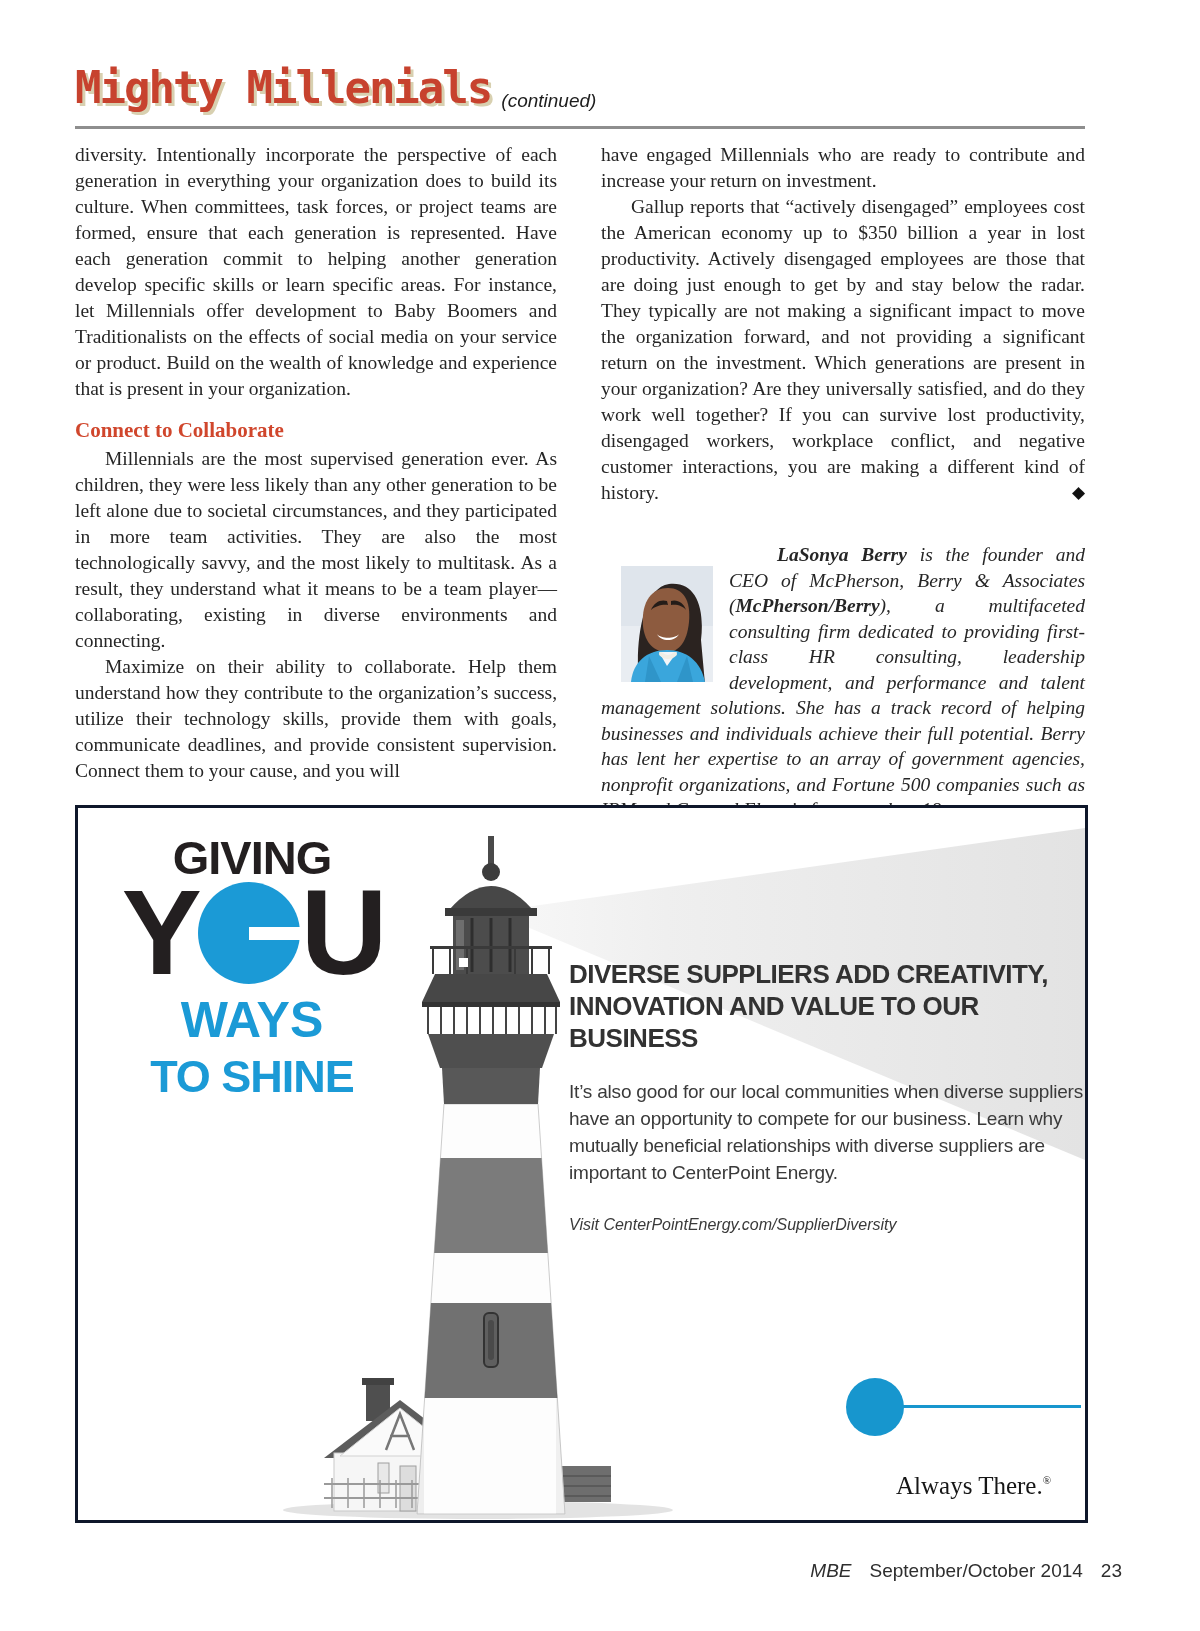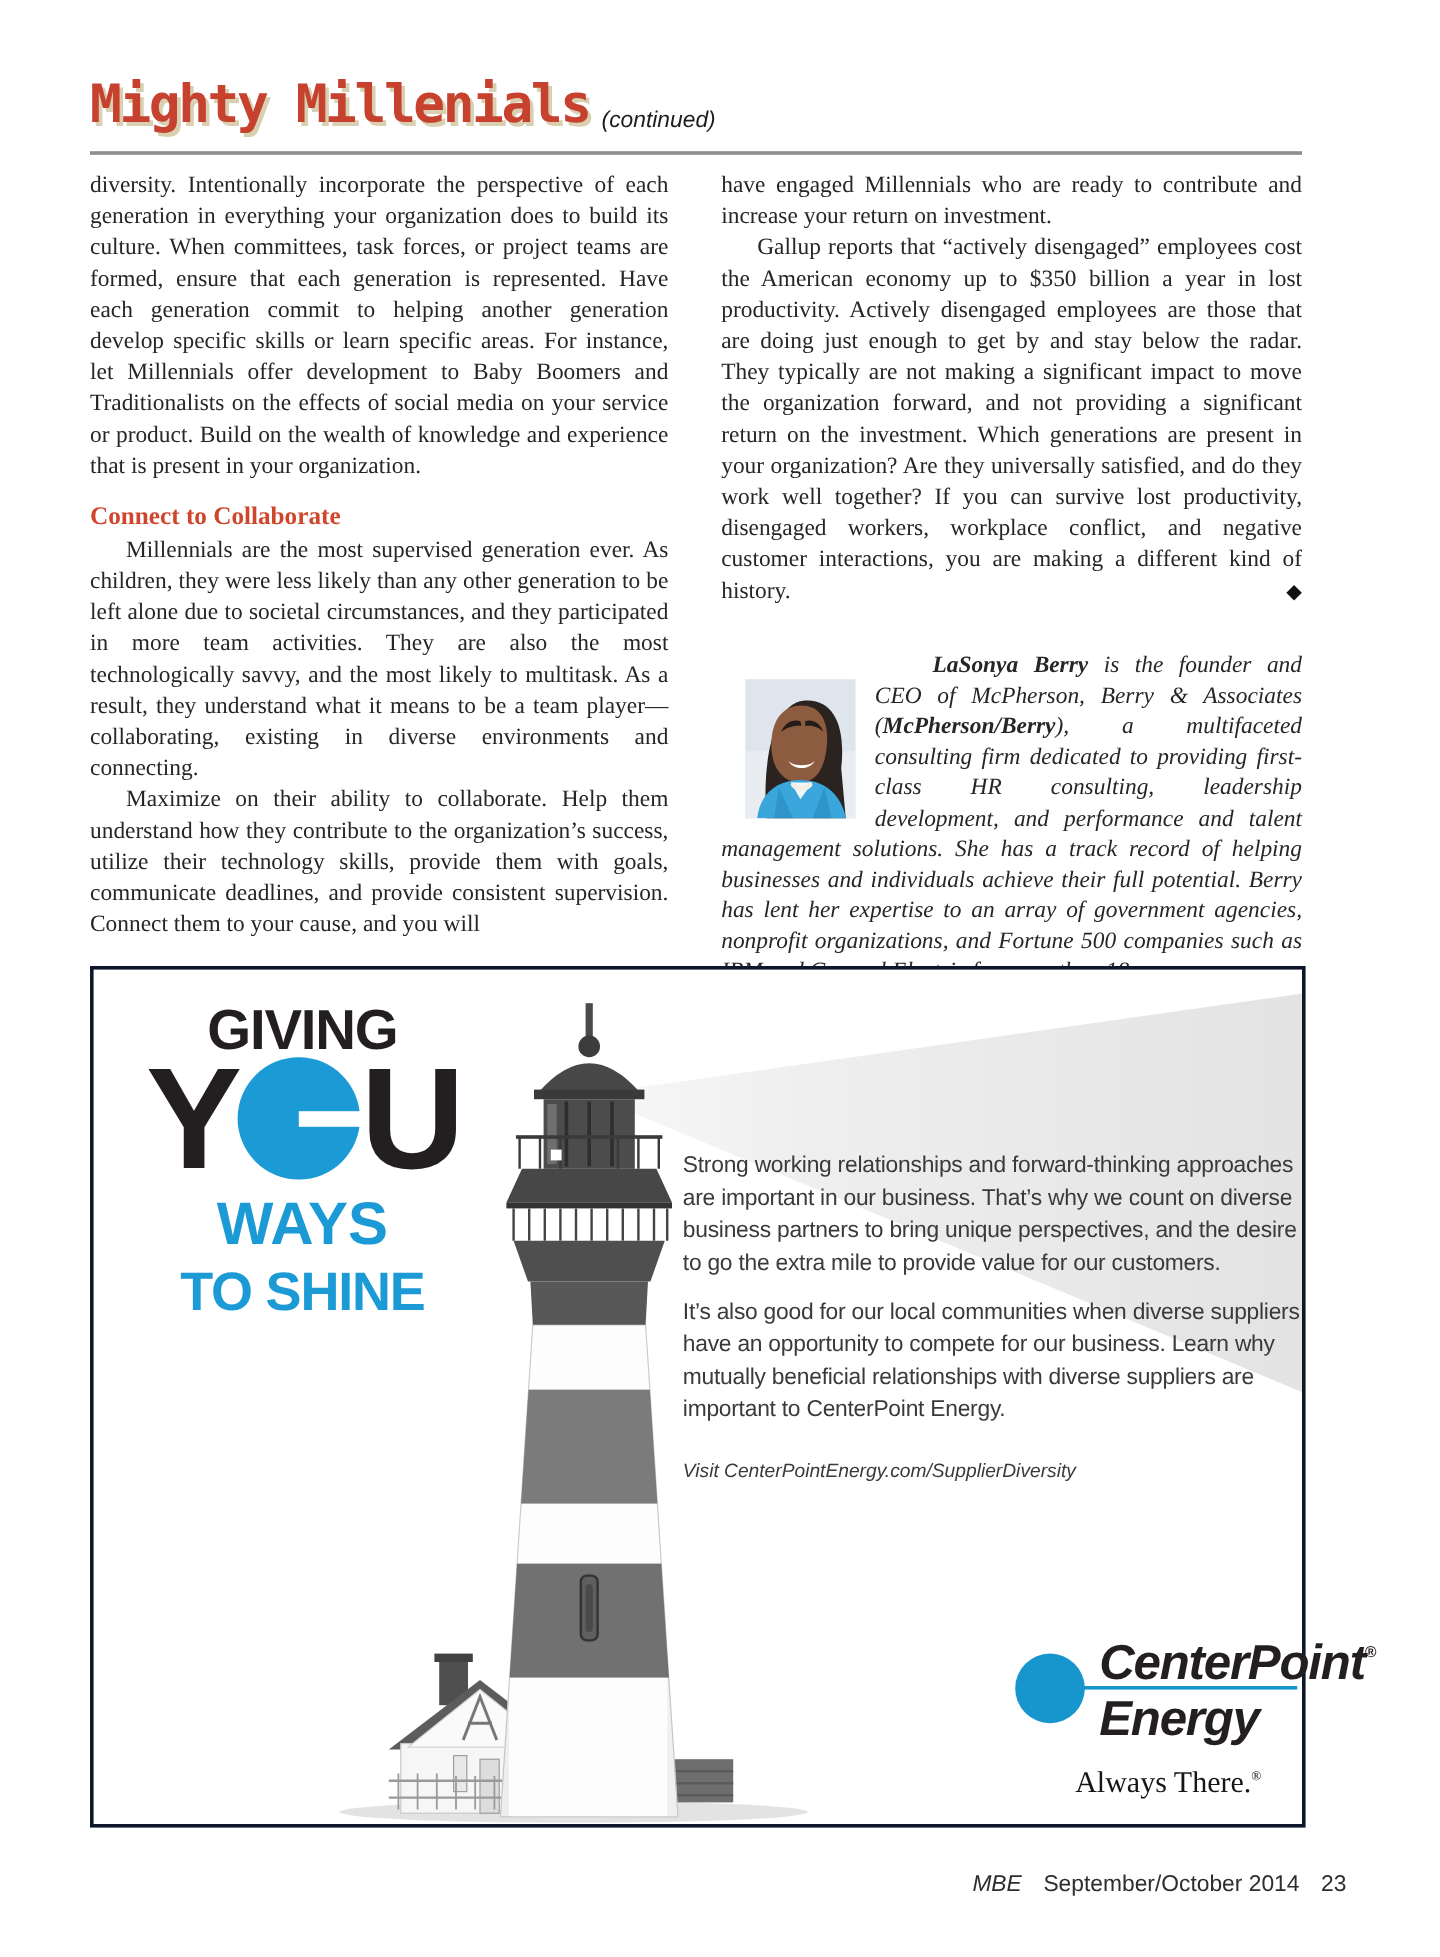--- a/index.html
+++ b/index.html
@@ -217,34 +217,31 @@
     <div class="ad-stack">
       <div class="ad-giving">GIVING</div>
       <div class="you-line">
         <span>Y</span><span class="you-o"></span><span>U</span>
       </div>
       <div class="ad-ways">WAYS</div>
       <div class="ad-toshine">TO SHINE</div>
     </div>
 
     <div class="ad-right">
-      <p class="ad-body">Strong working relationships and forward-thinking approaches are important in our business. That’s why we count on diverse business partners to bring unique perspectives, and the desire to go the extra mile to provide value for our customers.</p>
+      <div class="ad-headline">
+        <div>DIVERSE SUPPLIERS ADD CREATIVITY,</div>
+        <div>INNOVATION AND VALUE TO OUR BUSINESS</div>
+      </div>
       <p class="ad-body">It’s also good for our local communities when diverse suppliers have an opportunity to compete for our business. Learn why mutually beneficial relationships with diverse suppliers are important to CenterPoint Energy.</p>
       <p class="ad-visit">Visit CenterPointEnergy.com/SupplierDiversity</p>
     </div>
 
     <div class="cp-logo">
       <div class="cp-circle"></div>
       <div class="cp-line"></div>
-      <div class="cp-words">
-        <div class="cp-l1">
-          <span>CenterPoint</span><span class="cp-reg">®</span>
-        </div>
-        <div class="cp-l2">Energy</div>
-      </div>
     </div>
     <div class="cp-tagline">
       <span>Always There.</span><span class="reg">®</span>
     </div>
   </div>
 
   <div class="footer">
     <span class="mag">MBE</span><span>September/October 2014</span><span class="pageno">23</span>
   </div>
 

